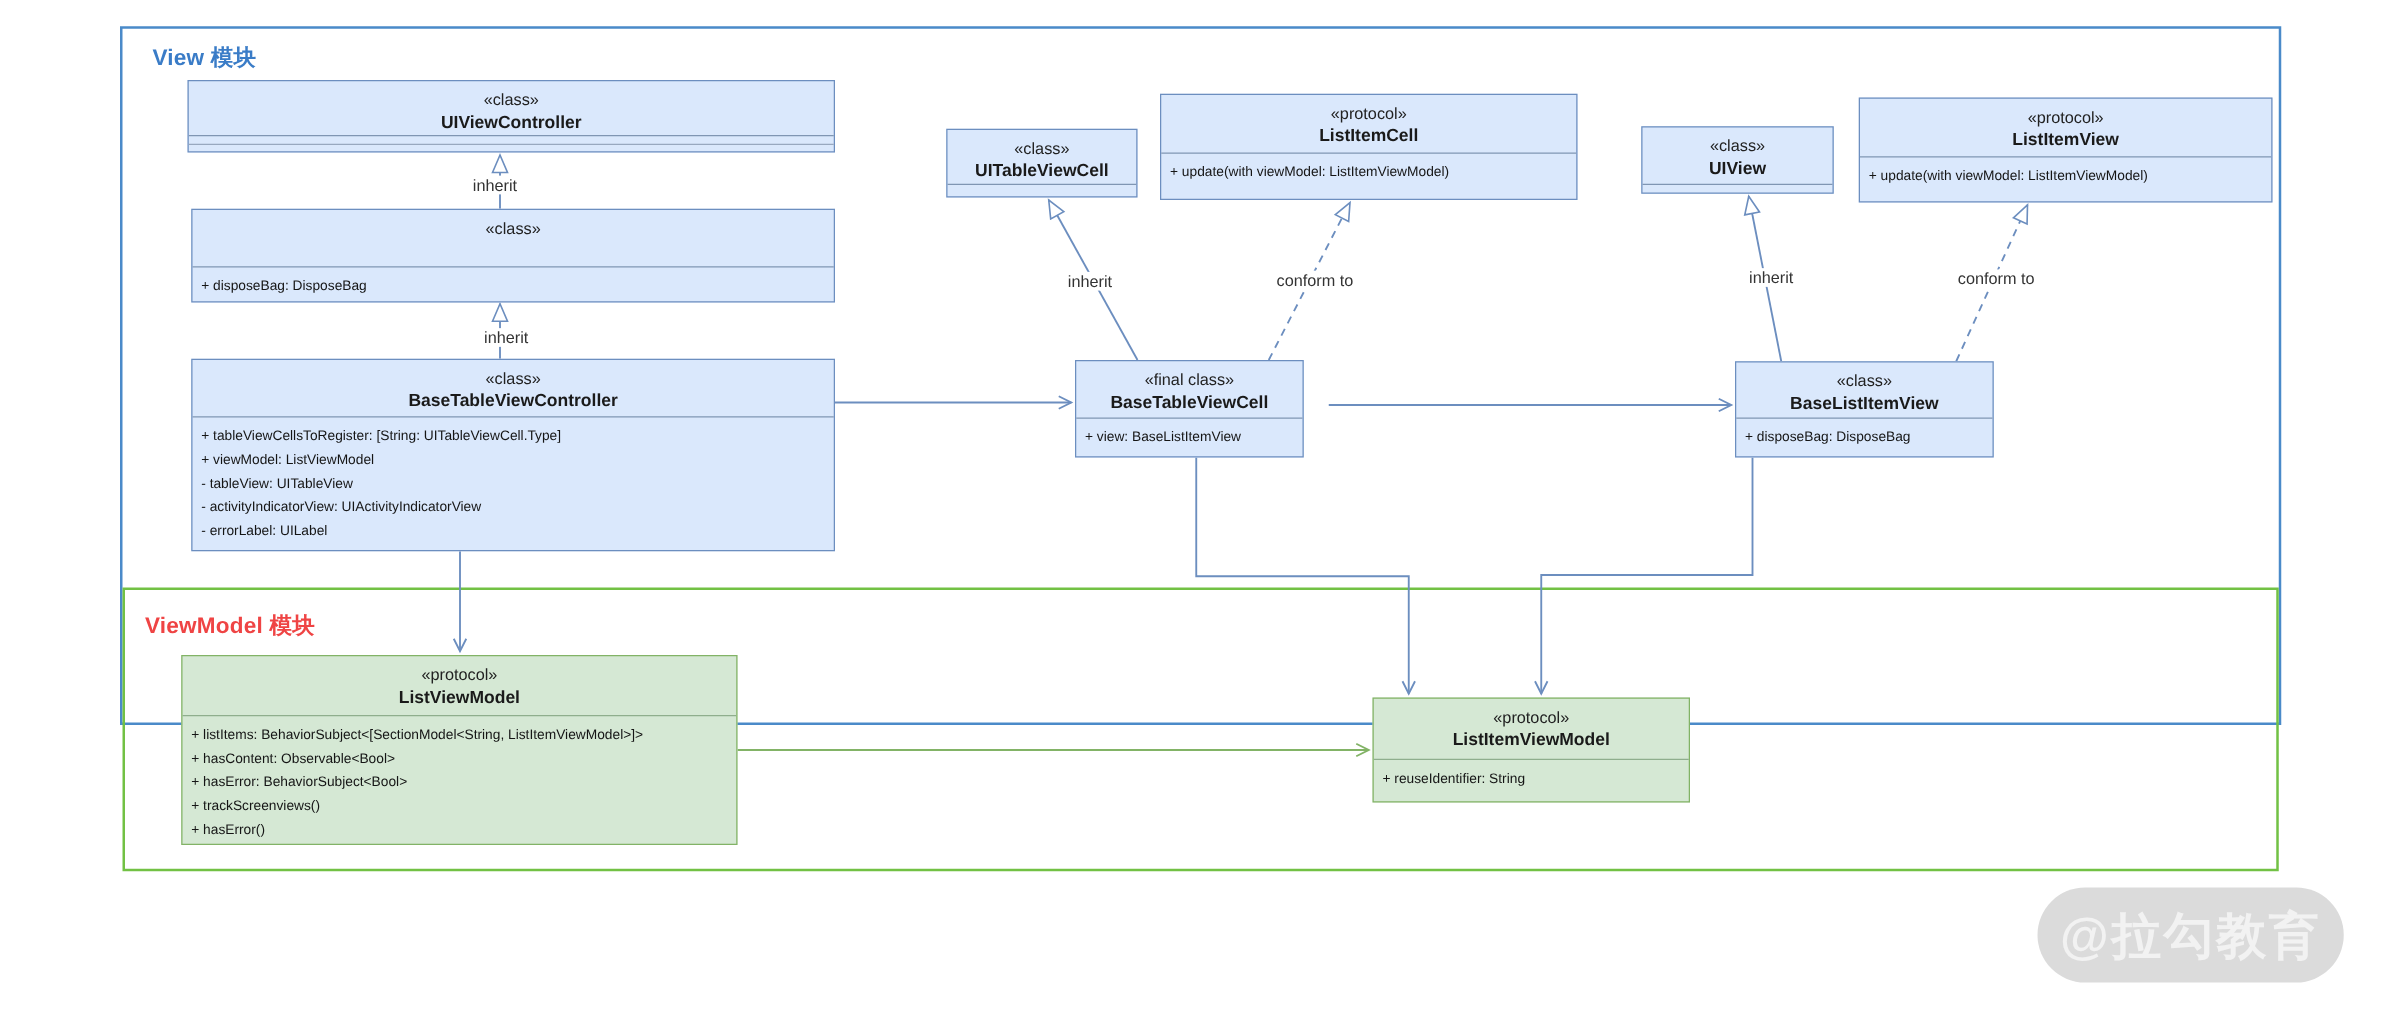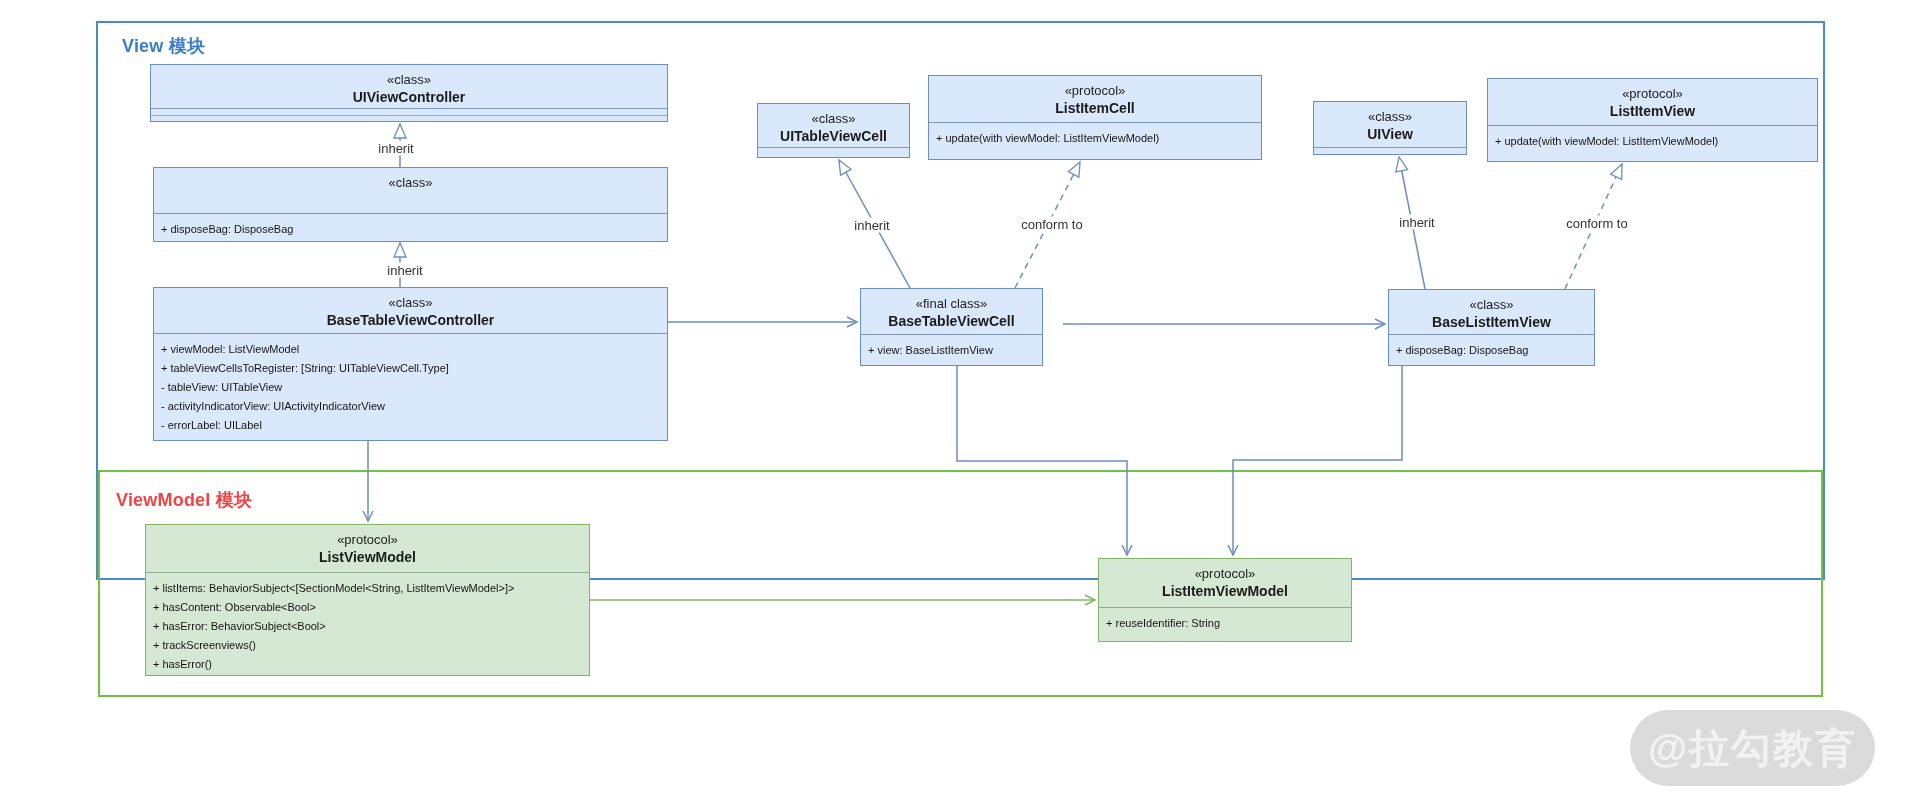--- a/index.html
+++ b/index.html
@@ -100,22 +100,22 @@
       <div>+ disposeBag: DisposeBag</div>
     </div>
   </div>
 
   <div class="node" style="left:153px;top:287px;width:515px;height:154px;">
     <div class="node-title">
       <div class="stereo">«class»</div>
       <div class="nname">BaseTableViewController</div>
     </div>
     <div class="node-members">
+      <div>+ tableViewCellsToRegister: [String: UITableViewCell.Type]</div>
       <div>+ viewModel: ListViewModel</div>
-      <div>+ tableViewCellsToRegister: [String: UITableViewCell.Type]</div>
       <div>- tableView: UITableView</div>
       <div>- activityIndicatorView: UIActivityIndicatorView</div>
       <div>- errorLabel: UILabel</div>
     </div>
   </div>
 
   <div class="node" style="left:757px;top:103px;width:153px;height:55px;">
     <div class="node-title" style="height:44px;">
       <div class="stereo">«class»</div>
       <div class="nname">UITableViewCell</div>

